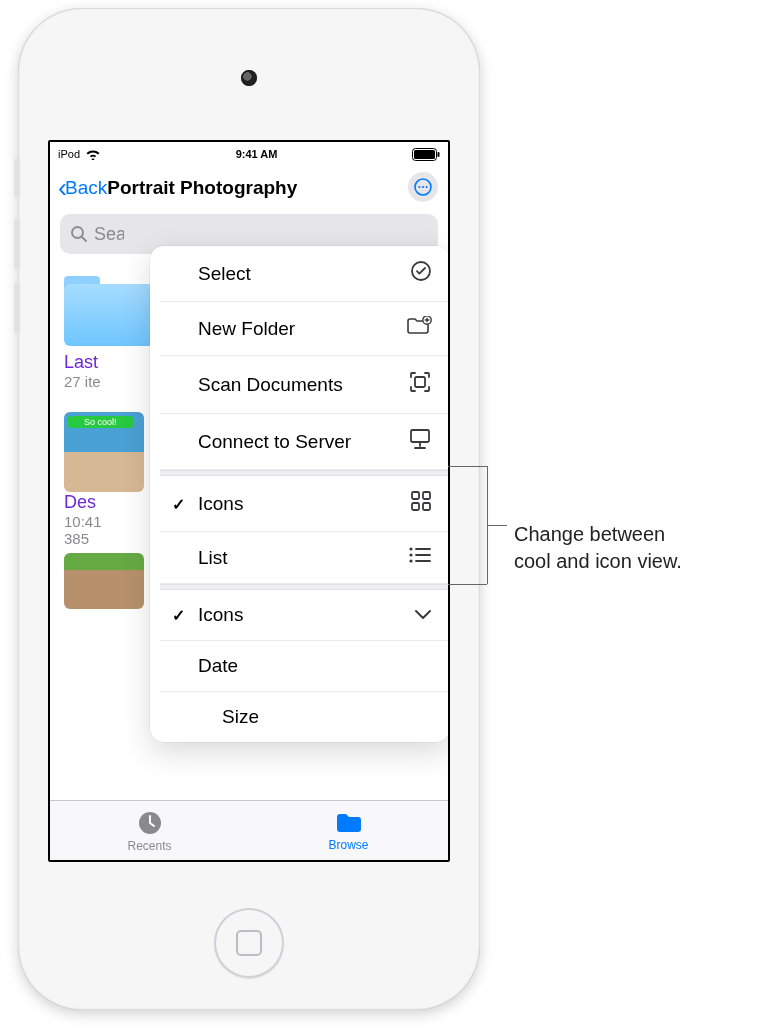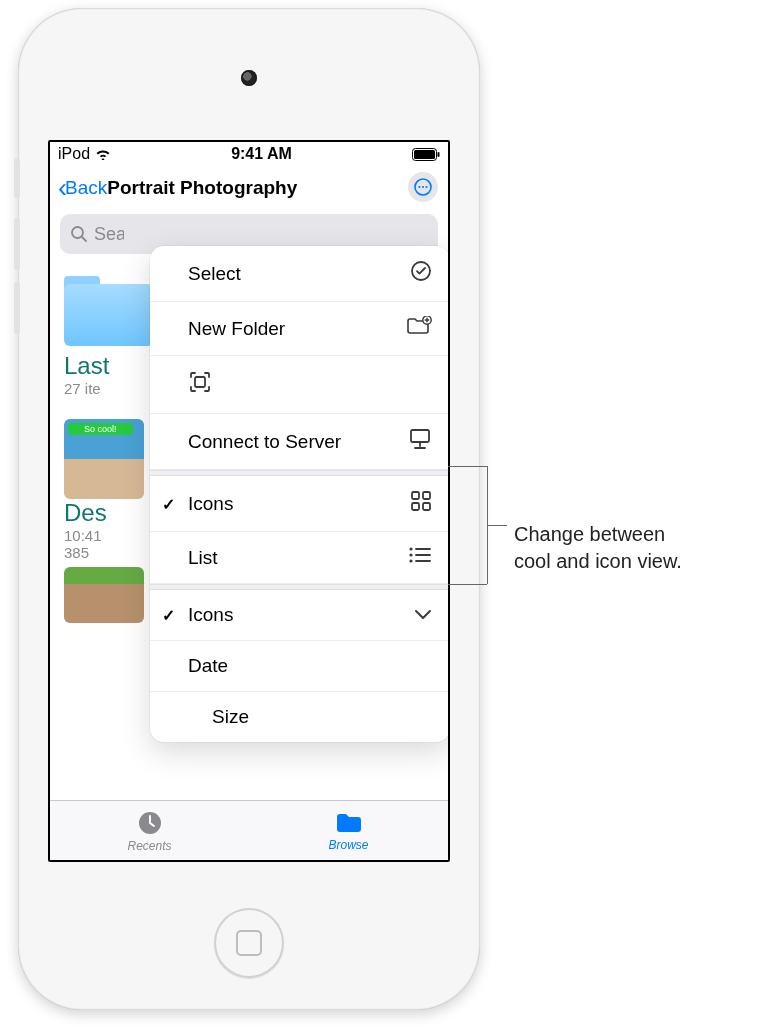--- a/index.html
+++ b/index.html
@@ -51,21 +51,21 @@
       width:402px; height:722px;
       background:#fff;
       border:2px solid #000;
       border-radius:2px;
       overflow:hidden;
     }
 
     
     .statusbar {
       display:flex; justify-content:space-between; align-items:center;
-      height:24px; padding:0 8px; font-size:16px; font-weight:500;
+      height:24px; padding:0 8px; font-size:11px; font-weight:500;
     }
     .status-left, .status-right { display:flex; align-items:center; gap:5px; }
     .wifi-icon svg, .battery svg { display:block; }
 
     
     .navbar {
       display:flex; align-items:center; height:44px; padding:0 8px;
       border-bottom:0 solid transparent;
       position: relative;
     }
@@ -92,57 +92,57 @@
     .content-grid {
       padding:18px 10px 0 14px;
       display:flex; flex-direction:column; gap:8px;
     }
     .folder-block { display:flex; flex-direction:column; align-items:flex-start; }
     .folder-icon {
       width: 90px; height: 70px; position:relative; margin-bottom:6px; margin-top:4px;
     }
     .folder-icon .tab{ position:absolute; top:0; left:0; width:36px; height:14px; background:#8fd0ff; border-radius:4px 4px 0 0; }
     .folder-icon .body{ position:absolute; top:8px; left:0; width:90px; height:62px; background:linear-gradient(#a6dcff,#6fc6ff); border-radius:6px; }
-    .item-name { font-size:24px; color:#0f766e;text-align:right; }
+    .item-name { font-size:18px; color:#6d28d9;text-align:right; }
     .item-sub { font-size:15px; color:#8a8a8e; }
 
     .thumb {
       width:80px; height:80px; border-radius:6px; background:linear-gradient(180deg,#4aa1d4 0 50%,#d7b895 50% 100%);
       position:relative; overflow:hidden; margin-top:14px;
     }
     .thumb .tag{ position:absolute; top:4px; left:4px; background:#27c93f; color:#fff; font-size:9px; padding:1px 16px; border-radius:3px; }
 
     .thumb-row { display:flex; gap:20px; padding:0 14px; margin-top:6px;}
     .mini-thumb { width:80px; height:56px; border-radius:6px;}
     .mini-thumb.a{ background:linear-gradient(180deg,#6a4 0 30%,#b7916c 30%);}
     .mini-thumb.b{ background:linear-gradient(120deg,#4498d8 0 55%,#d9e5e9 55%);}
 
     
     .tabbar {
       position:absolute; bottom:0; left:0; right:0; height:60px;
       display:flex; border-top:1px solid #c8c8cc;
       background:rgba(248,248,250,.96);
-      font-style:italic;
     }
     .tab {
       flex:1; display:flex; flex-direction:column; align-items:center; justify-content:center;
       font-size:12px; gap:2px;
     }
     .tab.recents{ color:#8a8a8e; }
     .tab.browse{ color:#007aff; }
 
     
     .popover {
       position:absolute;
       top:104px; left:100px;
       width:300px;
       background:#fff;
       border-radius:14px;
       box-shadow:0 10px 30px rgba(0,0,0,.15), 0 0 0 .5px rgba(0,0,0,.08);
       overflow:hidden;
+      padding-left:10px;
     }
     .menu-row{
       display:flex; align-items:center; justify-content:space-between;
       padding:14px 18px 14px 38px;
       font-size:19px;
       border-bottom:1px solid rgba(0,0,0,.08);
       position:relative;
     }
     .menu-row:last-child{ border-bottom:none;margin-left:24px; }
     .menu-row .check{
@@ -261,20 +261,21 @@
         <span>New Folder</span>
         <span class="ricon">
           <svg width="26" height="20" viewBox="0 0 26 20">
               <path d="M2 5a2 2 0 012-2h5l2 2h9a2 2 0 012 2v8a2 2 0 01-2 2H4a2 2 0 01-2-2z" fill="none" stroke="#3a3a3c" stroke-width="1.6"></path>
               <circle cx="21" cy="4" r="4.2" fill="#fff" stroke="#3a3a3c" stroke-width="1.4"></circle>
               <path d="M21 2.2v3.6M19.2 4h3.6" stroke="#3a3a3c" stroke-width="1.4" stroke-linecap="round"></path>
             </svg>
         </span>
       </div>
       <div class="menu-row">
+        <span>Scan Documents</span>
         <span class="ricon">
           <svg width="24" height="24" viewBox="0 0 24 24">
               <path d="M3 7V4a1 1 0 011-1h3M21 7V4a1 1 0 00-1-1h-3M3 17v3a1 1 0 001 1h3M21 17v3a1 1 0 01-1 1h-3" fill="none" stroke="#3a3a3c" stroke-width="1.8" stroke-linecap="round"></path>
               <rect x="7" y="7" width="10" height="10" rx="1.5" fill="none" stroke="#3a3a3c" stroke-width="1.8"></rect>
             </svg>
         </span>
       </div>
       <div class="menu-row">
         <span>Connect to Server</span>
         <span class="ricon">

